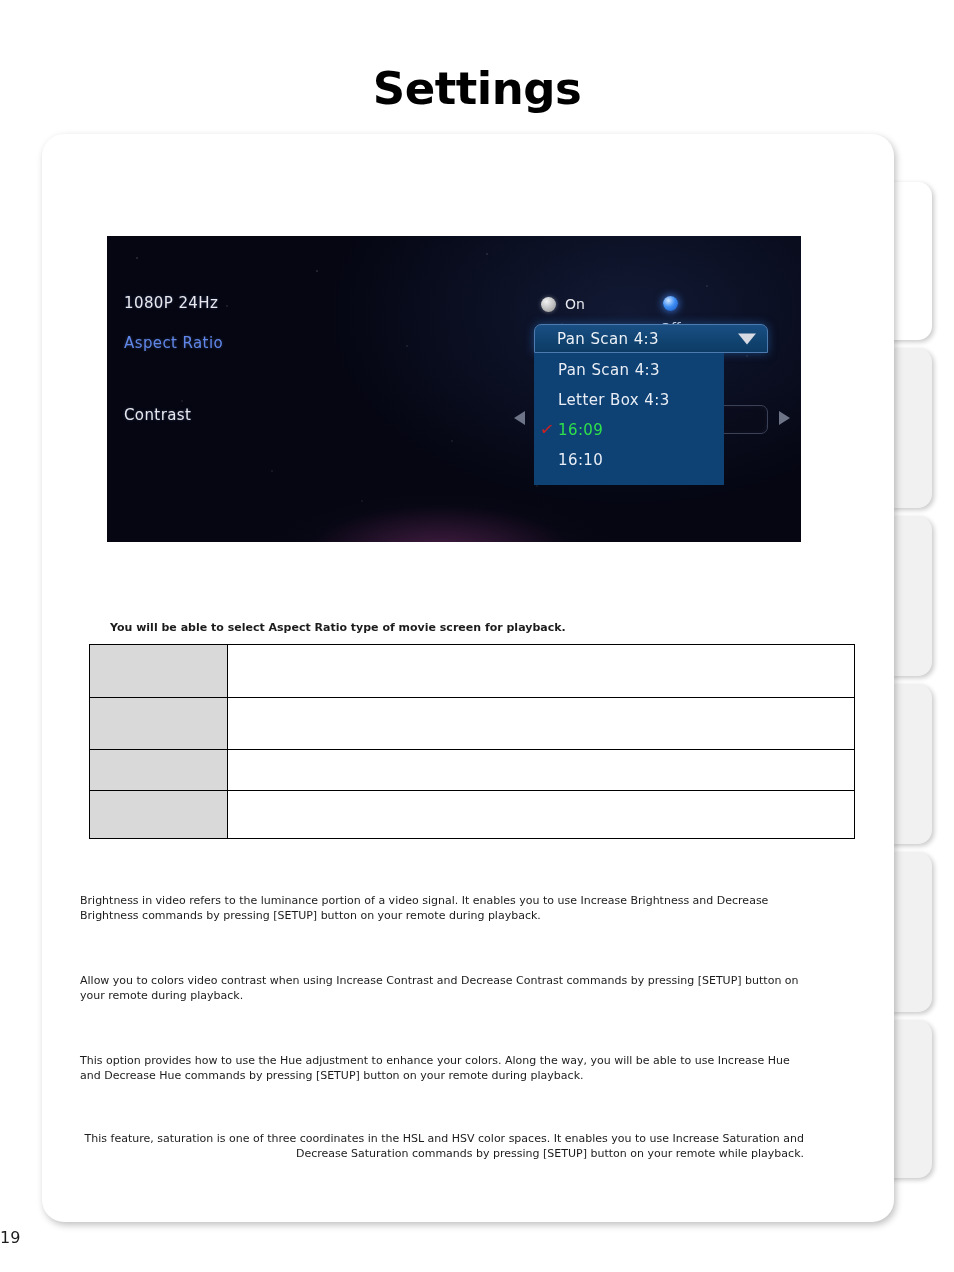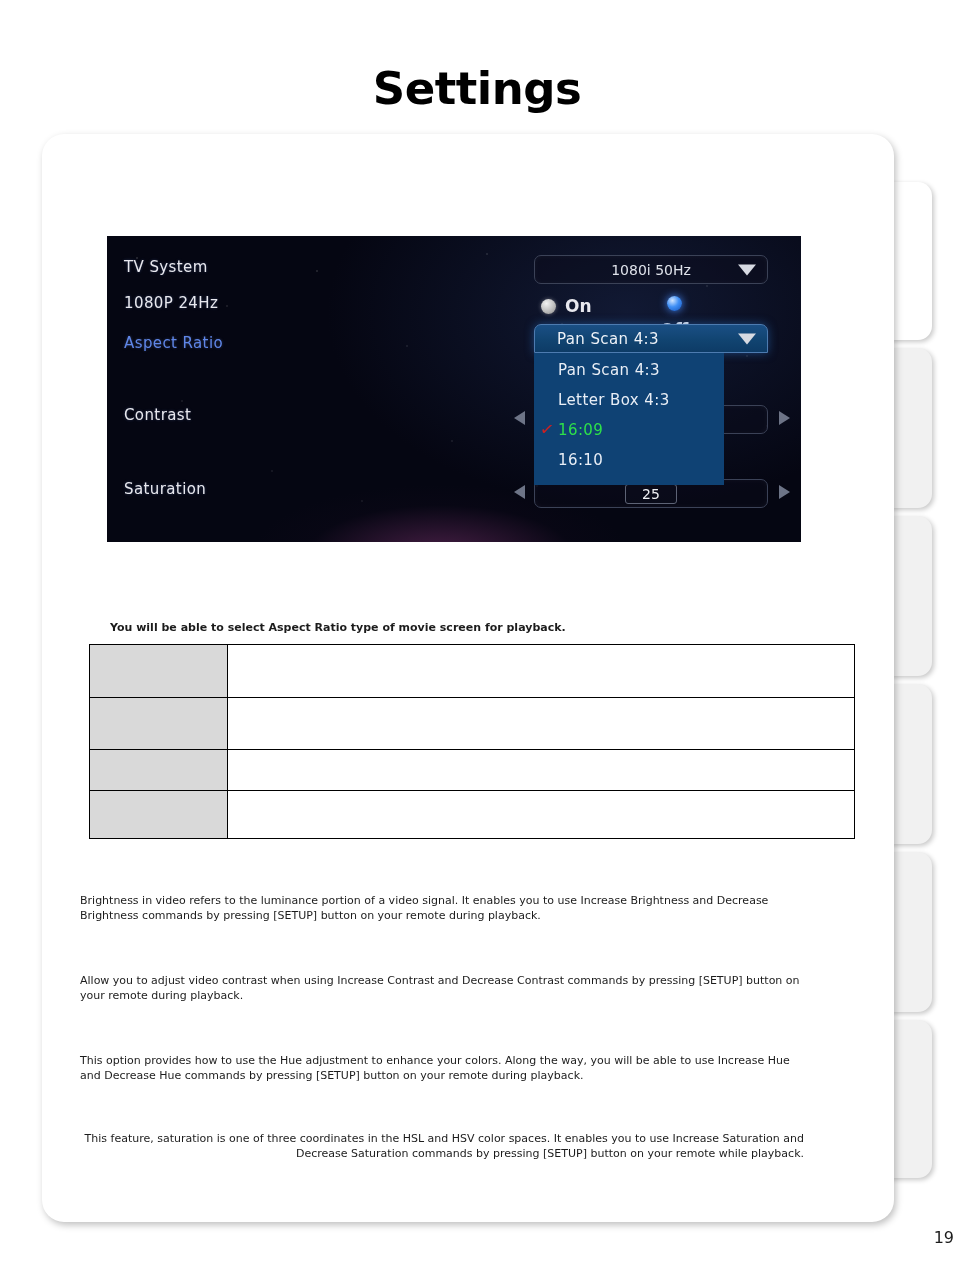--- a/index.html
+++ b/index.html
@@ -192,24 +192,23 @@
   }
   .radio-dot.off-state {
     background: radial-gradient(circle at 36% 30%, #f2f2f2 0%, #bdbdbd 55%, #8b8b8b 100%);
     box-shadow: 0 0 4px rgba(255,255,255,0.35);
   }
   .radio-dot.on-state {
     background: radial-gradient(circle at 36% 30%, #cfe4ff 0%, #3f8ff5 45%, #1450b8 100%);
     box-shadow: 0 0 9px rgba(70,140,255,0.95);
   }
   .radio-label {
-    font-size: 17px;
+    font-size: 14px;
     color: #e8e8ee;
     font-family: "DejaVu Sans", sans-serif;
-    font-weight: bold;
   }
 
   
   #aspect-dropdown {
     position: absolute;
     left: 427px;
     top: 88px;
     width: 232px;
     border-radius: 7px 7px 0 0;
     background: linear-gradient(180deg, #1a4f85 0%, #114471 55%, #0d3b66 100%);
@@ -317,21 +316,21 @@
   #desc-contrast   { top: 973px; }
   #desc-hue        { top: 1053px; }
   #desc-saturation { top: 1131px; text-align: right; }
 
   
   #page-number {
     position: absolute;
     left: 0;
     top: 1228px;
     width: 954px;
-    text-align: right;
+    text-align: left;
     font-size: 16px;
     color: #1c1c1c;
     font-family: "DejaVu Sans", sans-serif;
   }
 </style>
 </head>
 <body>
 
 <div id="page-title">Settings</div>
 
@@ -342,27 +341,20 @@
   <div class="index-tab inactive" style="top:506px; height:160px;"></div>
   <div class="index-tab inactive" style="top:674px; height:160px;"></div>
   <div class="index-tab inactive" style="top:842px; height:158px;"></div>
 </div>
 
 <div id="content-card"></div>
 
 <div id="osd-panel">
   <div id="star-layer"></div>
 
-  <div class="osd-row" style="top:14px;">
-    <div class="osd-label">TV System</div>
-    <div class="ctl-box" style="top:5px;">
-      <div class="ctl-text">1080i 50Hz</div>
-      <span class="caret-down"></span>
-    </div>
-  </div>
 
   <div class="osd-row" style="top:50px;">
     <div class="osd-label">1080P 24Hz</div>
     <div class="radio-wrap" style="left:434px; top:10px;">
       <span class="radio-dot off-state"></span>
       <span class="radio-label">On</span>
     </div>
     <div class="radio-wrap" style="left:553px; top:10px;flex-direction:column;">
       <span class="radio-dot on-state"></span>
       <span class="radio-label">Off</span>
@@ -377,28 +369,20 @@
   <div class="osd-row" style="top:162px;">
     <div class="osd-label">Contrast</div>
     <span class="arrow-left" style="top:20px;"></span>
     <div class="ctl-box" style="top:7px;">
       <span class="num-chip"></span>
     </div>
     <span class="arrow-right" style="top:20px;"></span>
   </div>
 
 
-  <div class="osd-row" style="top:236px;">
-    <div class="osd-label">Saturation</div>
-    <span class="arrow-left" style="top:20px;"></span>
-    <div class="ctl-box" style="top:7px;">
-      <span class="num-chip">25</span>
-    </div>
-    <span class="arrow-right" style="top:20px;"></span>
-  </div>
 
   <div id="aspect-dropdown">
     <div class="dd-head">
       <span class="dd-head-text">Pan Scan 4:3</span>
       <span class="caret-down"></span>
     </div>
     <div id="dropdown-options">
       <div class="dd-option">
         <span>Pan Scan 4:3</span>
       </div>
@@ -433,17 +417,17 @@
       <td class="value-cell"></td>
     </tr>
     <tr style="height:48px;">
       <td class="label-cell"></td>
       <td class="value-cell"></td>
     </tr>
   </tbody>
 </table>
 
 <div class="desc-block" id="desc-brightness">Brightness in video refers to the luminance portion of a video signal. It enables you to use Increase Brightness and Decrease Brightness commands by pressing [SETUP] button on your remote during playback.</div>
-<div class="desc-block" id="desc-contrast">Allow you to adjust video contrast when using Increase Contrast and Decrease Contrast commands by pressing [SETUP] button on your remote during playback.</div>
+<div class="desc-block" id="desc-contrast">Allow you to colors video contrast when using Increase Contrast and Decrease Contrast commands by pressing [SETUP] button on your remote during playback.</div>
 <div class="desc-block" id="desc-hue">This option provides how to use the Hue adjustment to enhance your colors. Along the way, you will be able to use Increase Hue and Decrease Hue commands by pressing [SETUP] button on your remote during playback.</div>
 <div class="desc-block" id="desc-saturation">This feature, saturation is one of three coordinates in the HSL and HSV color spaces. It enables you to use Increase Saturation and Decrease Saturation commands by pressing [SETUP] button on your remote while playback.</div>
 
 <div id="page-number">19</div>
 
 </body></html>

